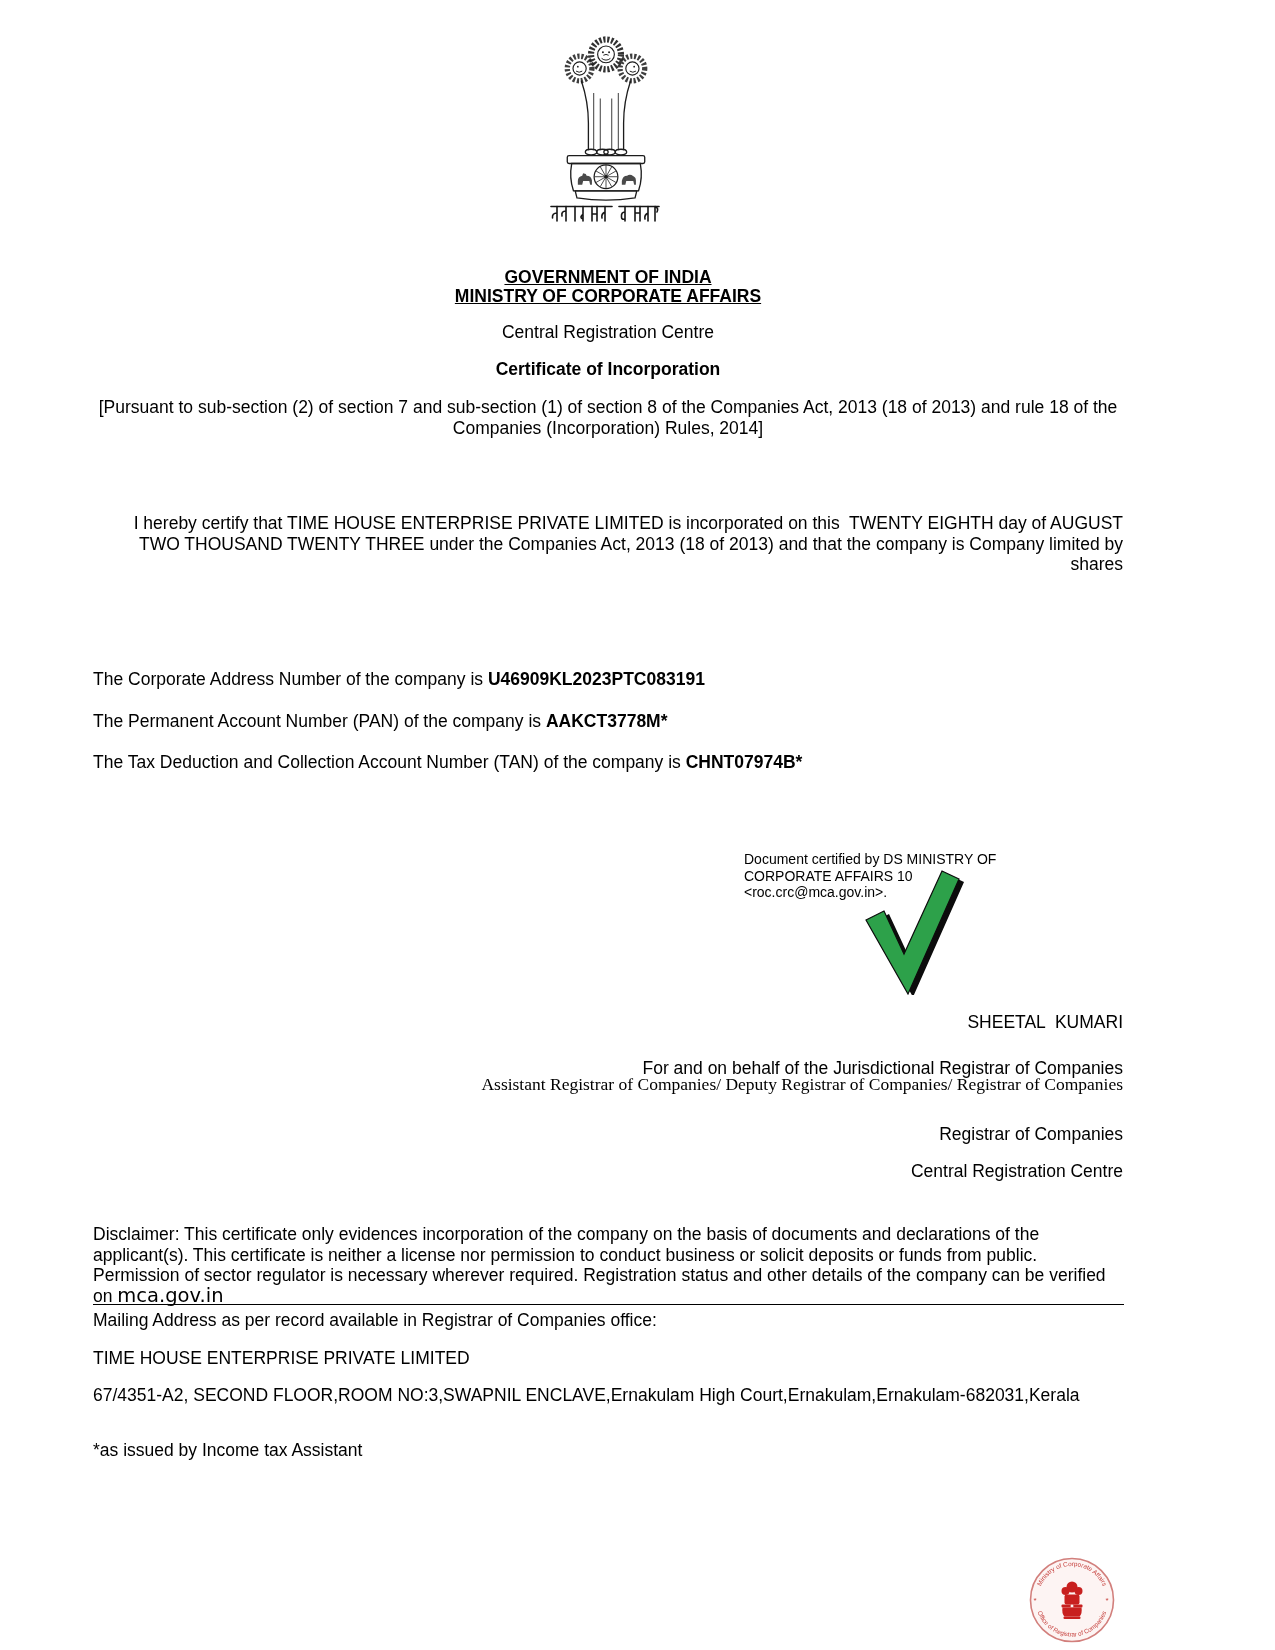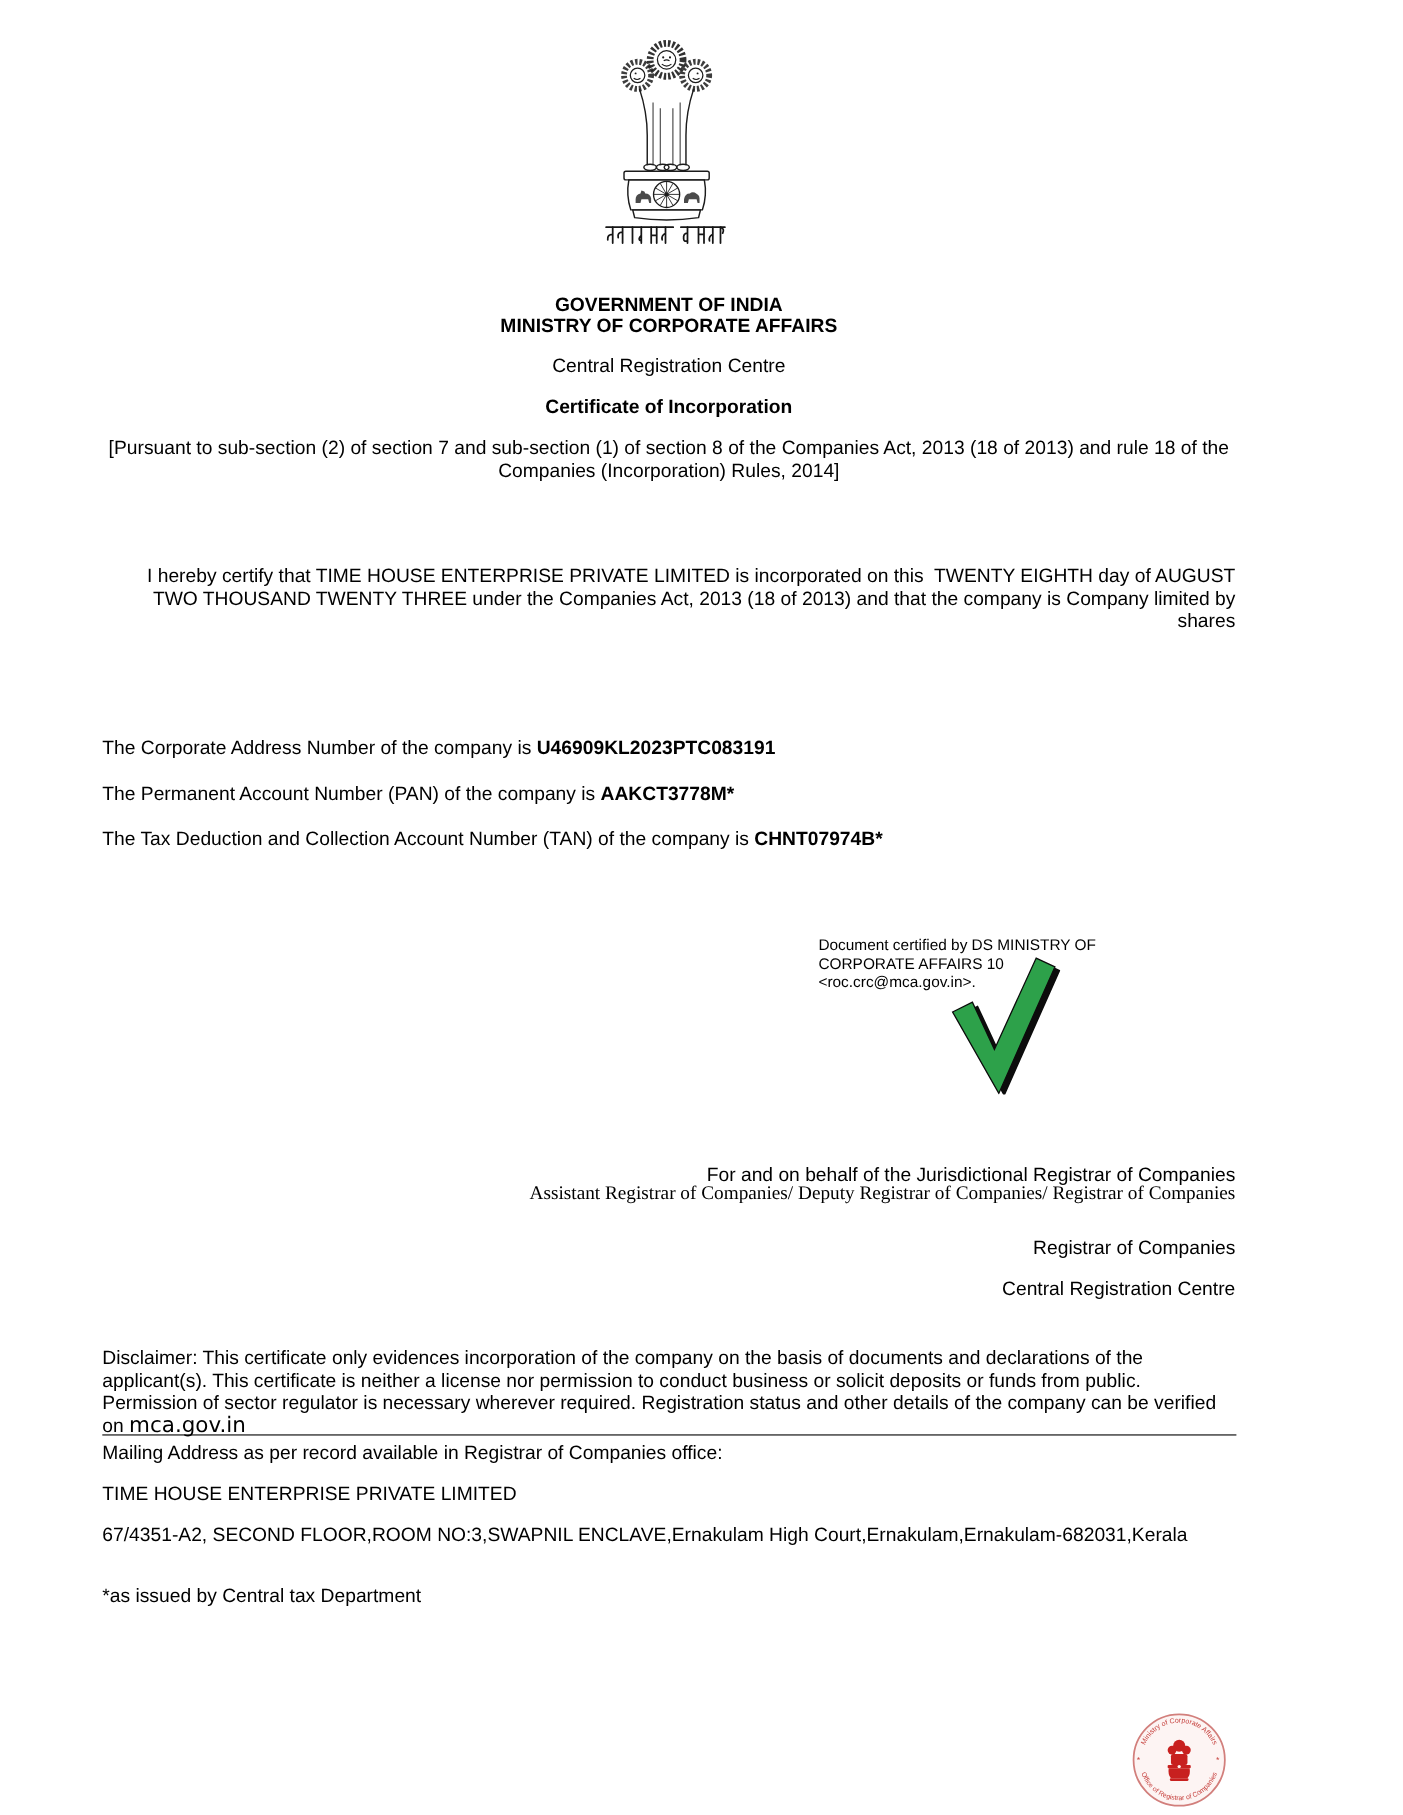--- a/index.html
+++ b/index.html
@@ -84,21 +84,21 @@
         <path d="M70,4.5 H110"></path>
         <path d="M76,4.5 V19 M76,10 Q72,10 72.5,15 Q72.5,18 76,17"></path>
         <path d="M86,4.5 V19 M91,4.5 V19 M86,11 H91"></path>
         <path d="M99,4.5 V19 M99,11 Q95,13 96,17"></path>
         <path d="M106,4.5 V19 M106,4.5 Q110,6 108,10"></path>
       </g>
     </svg>
     
   </div>
 
-  <div class="blk c hdr" style="top:268px;">
+  <div class="blk c hdr" style="top:268px;text-decoration:underline;">
     <div>GOVERNMENT OF INDIA</div>
     <div>MINISTRY OF CORPORATE AFFAIRS</div>
   </div>
   <div class="blk c" style="top:322px;">Central Registration Centre</div>
   <div class="blk c b" style="top:359px;">Certificate of Incorporation</div>
   <div class="blk c" style="top:397px;">[Pursuant to sub-section (2) of section 7 and sub-section (1) of section 8 of the Companies Act, 2013 (18 of 2013) and rule 18 of the Companies (Incorporation) Rules, 2014]</div>
 
   <div class="blk pre" style="top:513px;text-align:right;">I hereby certify that TIME HOUSE ENTERPRISE PRIVATE LIMITED is incorporated on this  TWENTY EIGHTH day of AUGUST  TWO THOUSAND TWENTY THREE under the Companies Act, 2013 (18 of 2013) and that the company is Company limited by shares</div>
 
   <div class="blk" style="top:669px;"><span>The Corporate Address Number of the company is </span><span class="b">U46909KL2023PTC083191</span></div>
@@ -106,32 +106,33 @@
   <div class="blk" style="top:752px;"><span>The Tax Deduction and Collection Account Number (TAN) of the company is </span><span class="b">CHNT07974B*</span></div>
 
 
   <svg class="check" viewBox="0 0 106 127">
     <polygon points="8,52 26,43 46,86 84,3 101,11 50,126" transform="translate(5,3)" fill="#0c0c0c"></polygon>
     <polygon points="8,52 26,43 46,86 84,3 101,11 50,126" fill="#2da14a" stroke="#0c0c0c" stroke-width="1.2"></polygon>
   </svg>
 
   <div class="cert-note">Document certified by DS MINISTRY OF CORPORATE AFFAIRS 10 &lt;roc.crc@mca.gov.in&gt;.</div>
 
+  <div class="blk r pre" style="top:1012px;">SHEETAL  KUMARI</div>
   <div class="blk r" style="top:1074px;font-family:Liberation Serif, serif;">Assistant Registrar of Companies/ Deputy Registrar of Companies/ Registrar of Companies</div>
   <div class="blk r" style="top:1058px;">For and on behalf of the Jurisdictional Registrar of Companies</div>
   <div class="blk r" style="top:1124px;">Registrar of Companies</div>
   <div class="blk r" style="top:1161px;">Central Registration Centre</div>
 
   <div class="blk" style="top:1224px;"><span>Disclaimer: This certificate only evidences incorporation of the company on the basis of documents and declarations of the applicant(s). This certificate is neither a license nor permission to conduct business or solicit deposits or funds from public. Permission of sector regulator is necessary wherever required. Registration status and other details of the company can be verified on </span><span class="site">mca.gov.in</span></div>
   <div class="rule"></div>
 
   <div class="blk" style="top:1310px;">Mailing Address as per record available in Registrar of Companies office:</div>
   <div class="blk" style="top:1348px;">TIME HOUSE ENTERPRISE PRIVATE LIMITED</div>
   <div class="blk" style="top:1385px;">67/4351-A2, SECOND FLOOR,ROOM NO:3,SWAPNIL ENCLAVE,Ernakulam High Court,Ernakulam,Ernakulam-682031,Kerala</div>
-  <div class="blk" style="top:1440px;">*as issued by Central tax Department</div>
+  <div class="blk" style="top:1440px;">*as issued by Income tax Assistant</div>
 
   <svg class="stamp" viewBox="0 0 88 88">
     <circle cx="44" cy="44" r="41.5" fill="#fdf4f3" stroke="#d27f7c" stroke-width="1.6"></circle>
     <defs>
       <path id="arcTop" d="M 10,44 A 34,34 0 0 1 78,44"></path>
       <path id="arcBot" d="M 7.5,44 A 36.5,36.5 0 0 0 80.5,44"></path>
     </defs>
     <text font-size="6.4" fill="#c6403d" font-family="Liberation Sans, sans-serif">
       <textPath href="#arcTop" startOffset="50%" text-anchor="middle">Ministry of Corporate Affairs</textPath>
     </text>

